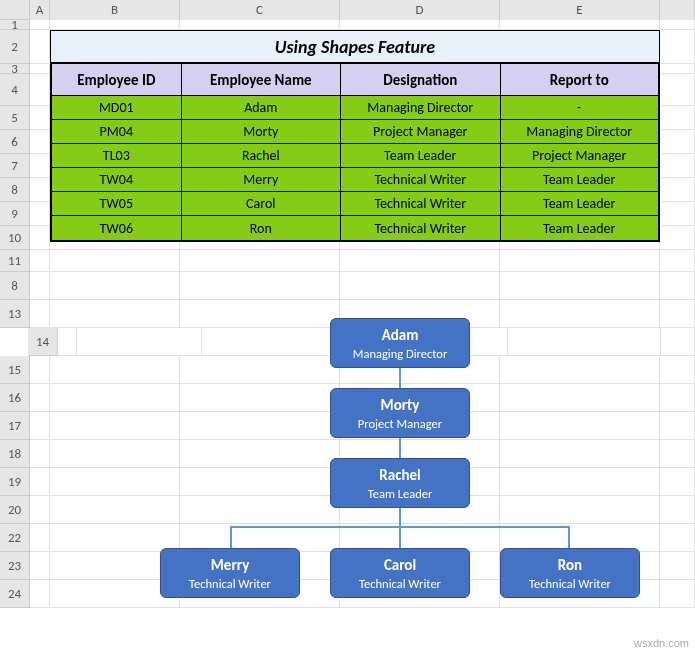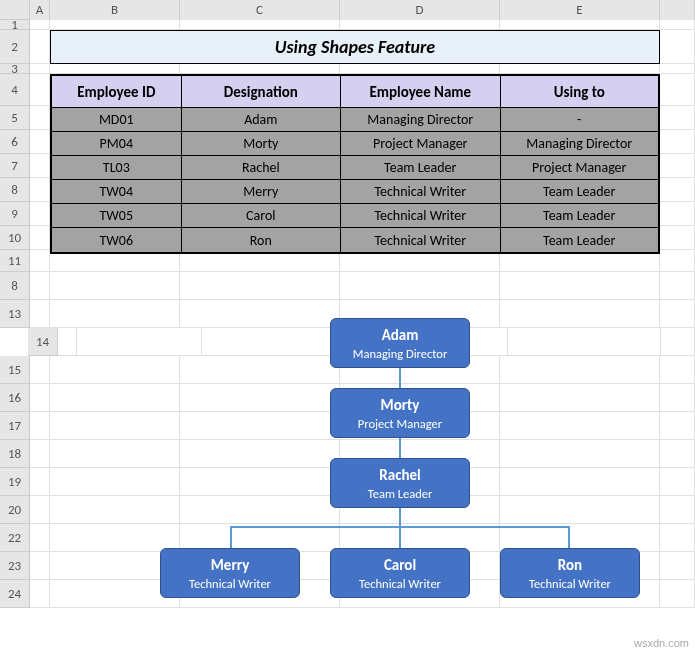--- a/index.html
+++ b/index.html
@@ -66,24 +66,24 @@
       position: absolute;
       top: 10px; left: 20px;
       width: 610px; height: 34px;
       background: #e8f0fa;
       border: 1px solid #000;
       display: flex; align-items: center; justify-content: center;
       font-weight: bold; font-style: italic; font-size: 18px;
     }
     .tbl {
       position: absolute;
-      top: 54px; left: 20px;
+      top: 42px; left: 20px;
       width: 610px;
       border: 2px solid #000;
-      background: #a3a3a3;
+      background: #84cc16;
     }
     .tbl .thead {
       display: flex; height: 32px; background: #d5d0f0;
       border-bottom: 1px solid #000;
     }
     .tbl .th {
       display: flex; align-items: center; justify-content: center;
       font-weight: bold; font-size: 15px;
       border-right: 1px solid #000;
     }
@@ -342,23 +342,23 @@
       </div>
     </div>
 </div>
 
 <div class="overlay">
   <div class="title-bar">Using Shapes Feature</div>
 
   <div class="tbl">
     <div class="thead">
       <div class="th w1">Employee ID</div>
+      <div class="th w2">Employee Name</div>
       <div class="th w3">Designation</div>
-      <div class="th w2">Employee Name</div>
-      <div class="th w4">Using to</div>
+      <div class="th w4">Report to</div>
     </div>
     <div class="trow">
         <div class="td w1">MD01</div>
         <div class="td w2">Adam</div>
         <div class="td w3">Managing Director</div>
         <div class="td w4">-</div>
       </div>
     <div class="trow">
         <div class="td w1">PM04</div>
         <div class="td w2">Morty</div>

